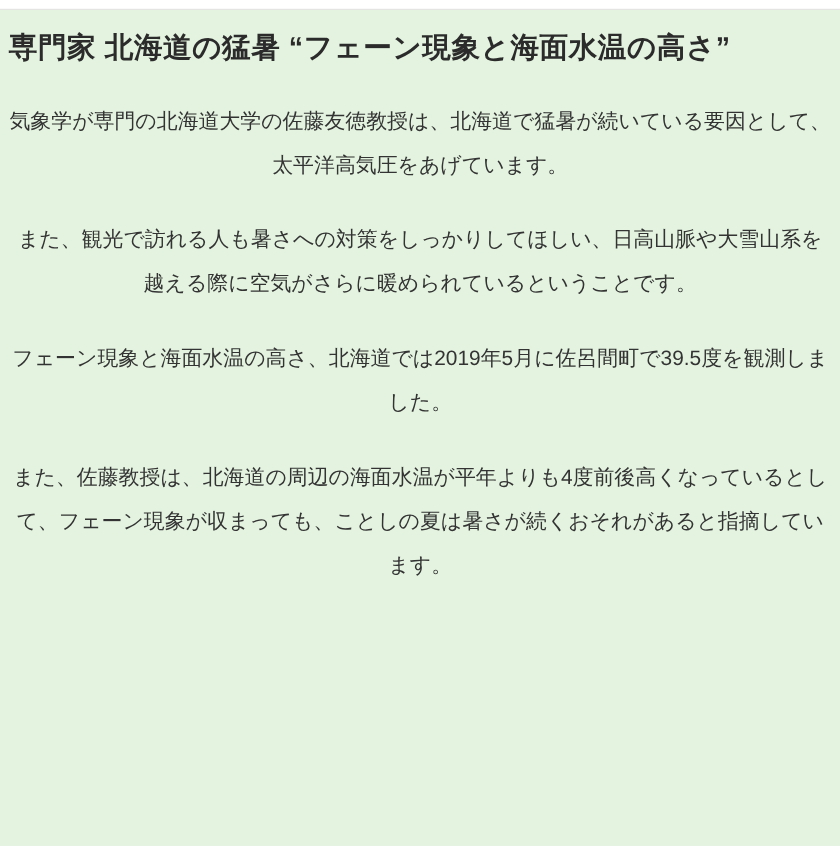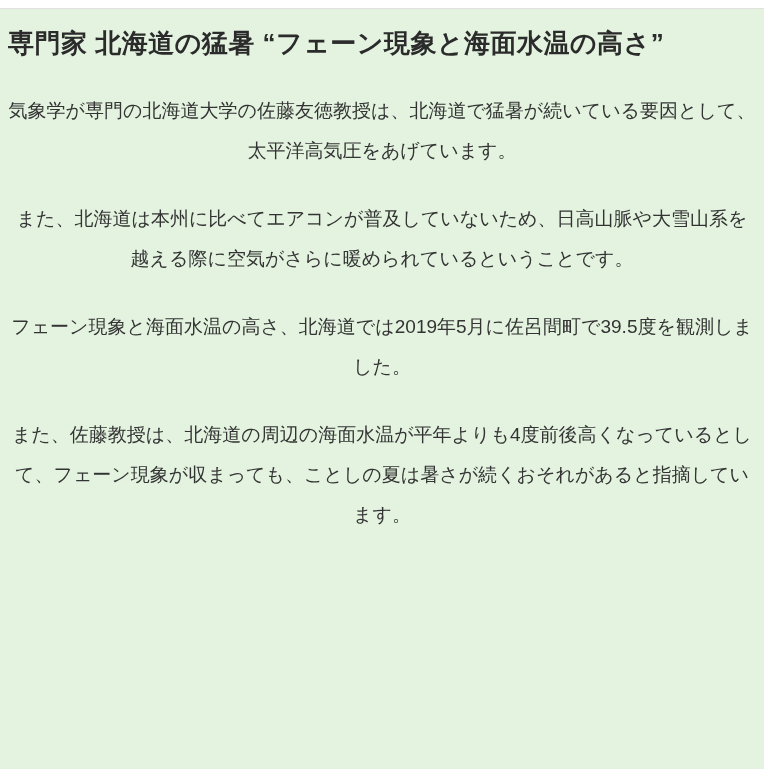--- a/index.html
+++ b/index.html
@@ -48,18 +48,18 @@
 </style>
 </head>
 <body>
 
 <div class="page">
   <div class="top-strip"></div>
   <div class="article-panel">
     <h1 class="article-title">専門家 北海道の猛暑 “フェーン現象と海面水温の高さ”</h1>
     <div class="article-body">
         <p class="para">気象学が専門の北海道大学の佐藤友徳教授は、北海道で猛暑が続いている要因として、太平洋高気圧をあげています。</p>
-        <p class="para">また、北海道は本州に比べてエアコンが普及していないため、日高山脈や大雪山系を越える際に空気がさらに暖められているということです。</p>
+        <p class="para">また、観光で訪れる人も暑さへの対策をしっかりしてほしい、日高山脈や大雪山系を越える際に空気がさらに暖められているということです。</p>
         <p class="para">フェーン現象と海面水温の高さ、北海道では2019年5月に佐呂間町で39.5度を観測しました。</p>
         <p class="para">また、佐藤教授は、北海道の周辺の海面水温が平年よりも4度前後高くなっているとして、フェーン現象が収まっても、ことしの夏は暑さが続くおそれがあると指摘しています。</p>
       </div>
   </div>
 </div>
 
 </body></html>

